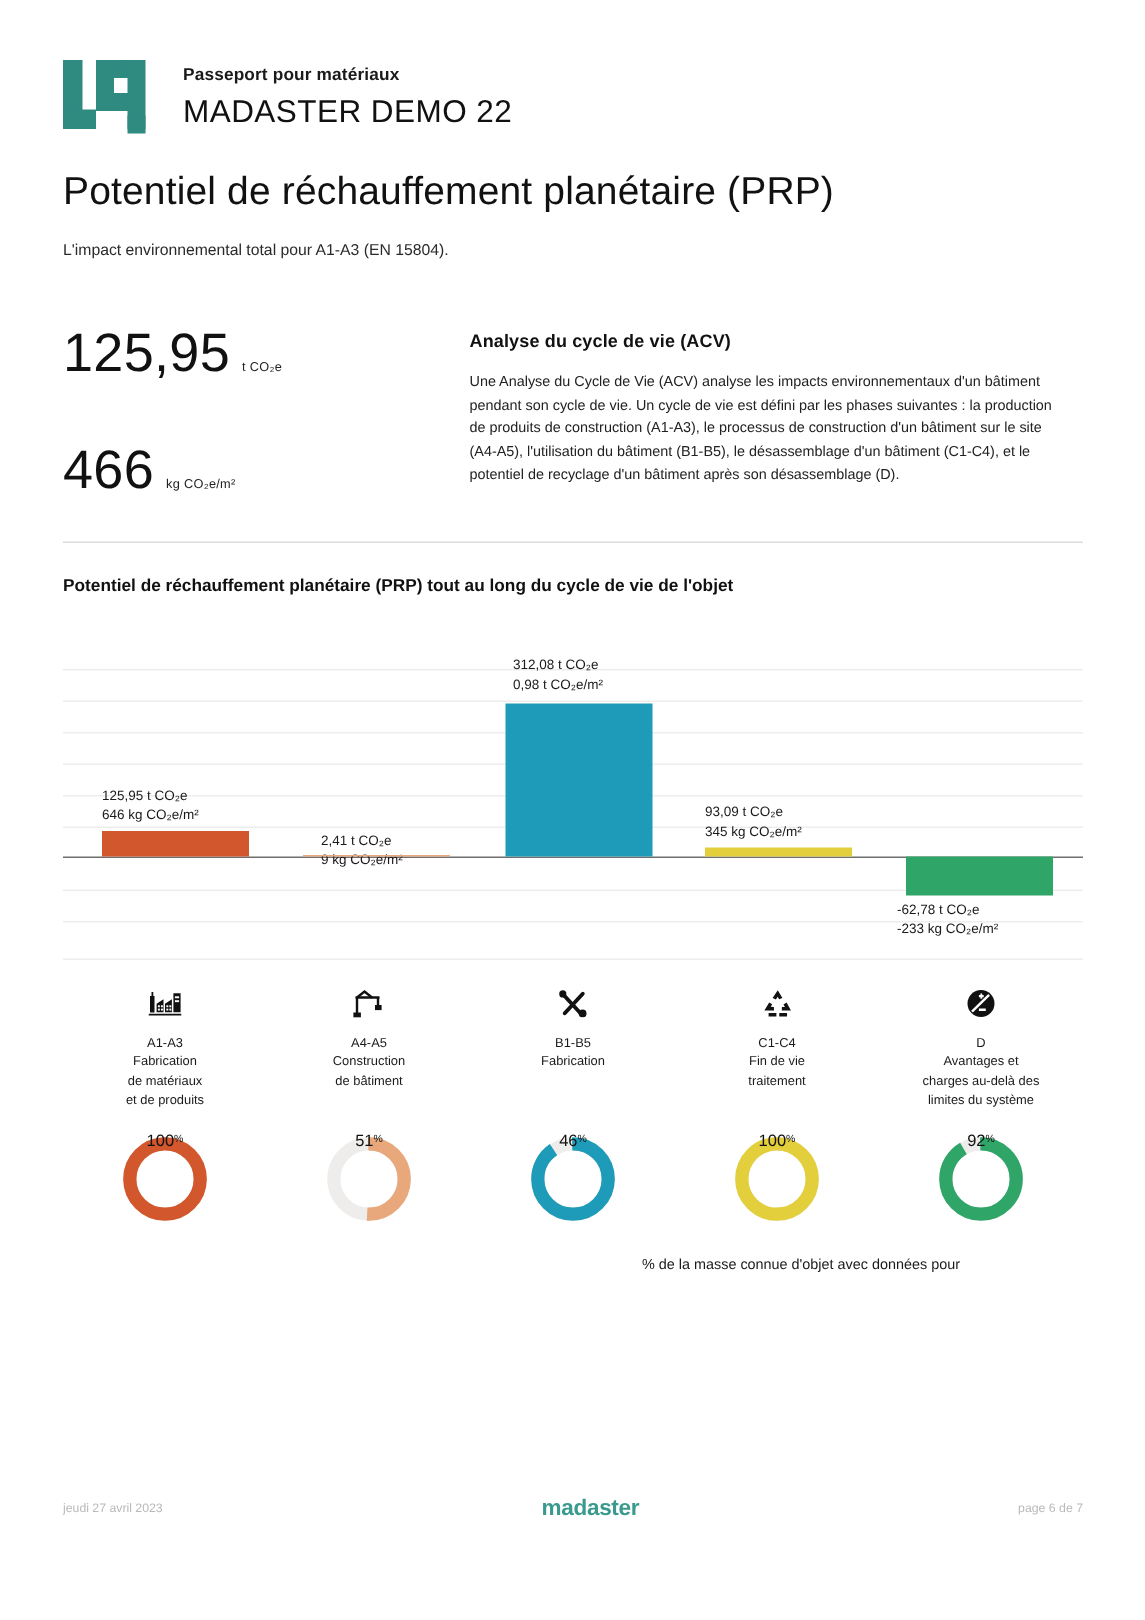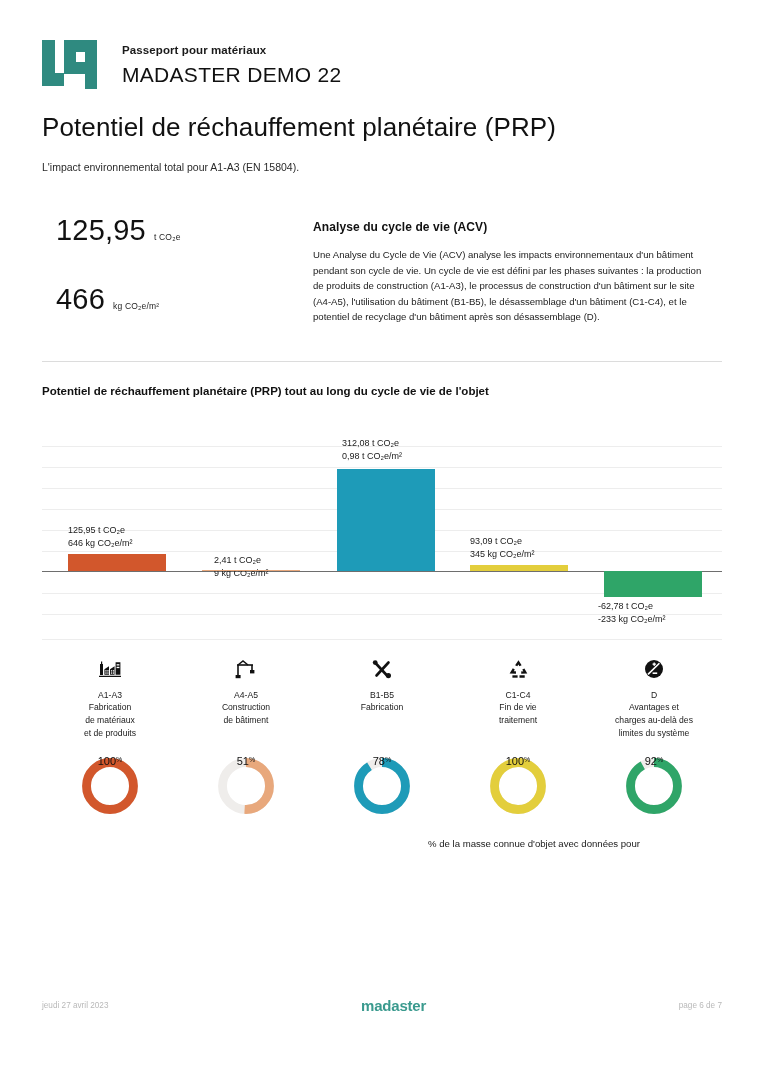--- a/index.html
+++ b/index.html
@@ -57,25 +57,24 @@
     left: 42px; top: 161px;
     font-size: 10.5px;
     color: #2a2a2a;
   }
 
   
   .kpi-block { position: absolute; left: 42px; top: 214px; }
   .kpi { display: flex; align-items: baseline; }
   .kpi + .kpi { margin-top: 36px; }
   .kpi-value {
-    font-size: 29px;
+    font-size: 36px;
     font-weight: 400;
     letter-spacing: .2px;
     color: #111;
-    margin-left: 14px;
   }
   .kpi-unit {
     font-size: 8.5px;
     margin-left: 8px;
     color: #222;
     letter-spacing: .2px;
   }
 
   
   .acv { position: absolute; left: 313px; top: 220px; width: 400px; }
@@ -416,21 +415,21 @@
       </div>
     </div>
 
     <div class="donut-cell">
       <div class="donut">
         <svg width="62" height="62" viewBox="0 0 42 42" aria-hidden="true">
           <circle cx="21" cy="21" r="15.9" fill="none" stroke="#EFEDEB" stroke-width="6"></circle>
           <circle cx="21" cy="21" r="15.9" fill="none" stroke="#1E9BB8" stroke-width="6" stroke-dasharray="91 9" stroke-dashoffset="25" pathLength="100"></circle>
         </svg>
         <div class="donut-text">
-          <span>78</span>
+          <span>46</span>
             <sup>%</sup>
         </div>
       </div>
     </div>
 
     <div class="donut-cell">
       <div class="donut">
         <svg width="62" height="62" viewBox="0 0 42 42" aria-hidden="true">
           <circle cx="21" cy="21" r="15.9" fill="none" stroke="#EFEDEB" stroke-width="6"></circle>
           <circle cx="21" cy="21" r="15.9" fill="none" stroke="#E3CE3C" stroke-width="6" stroke-dasharray="100 0" stroke-dashoffset="25" pathLength="100"></circle>

